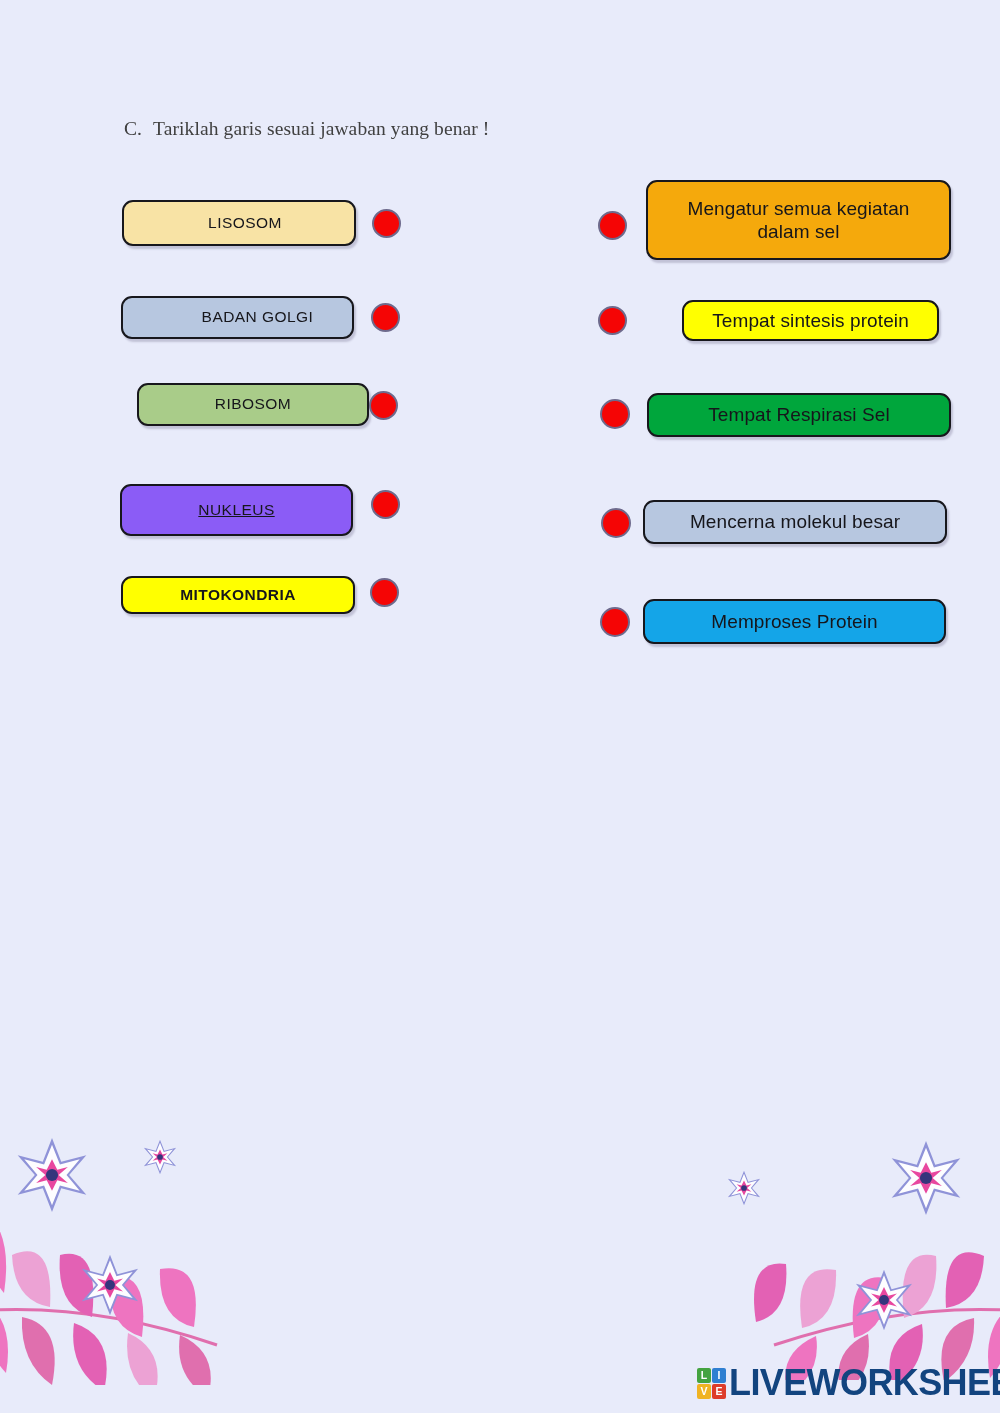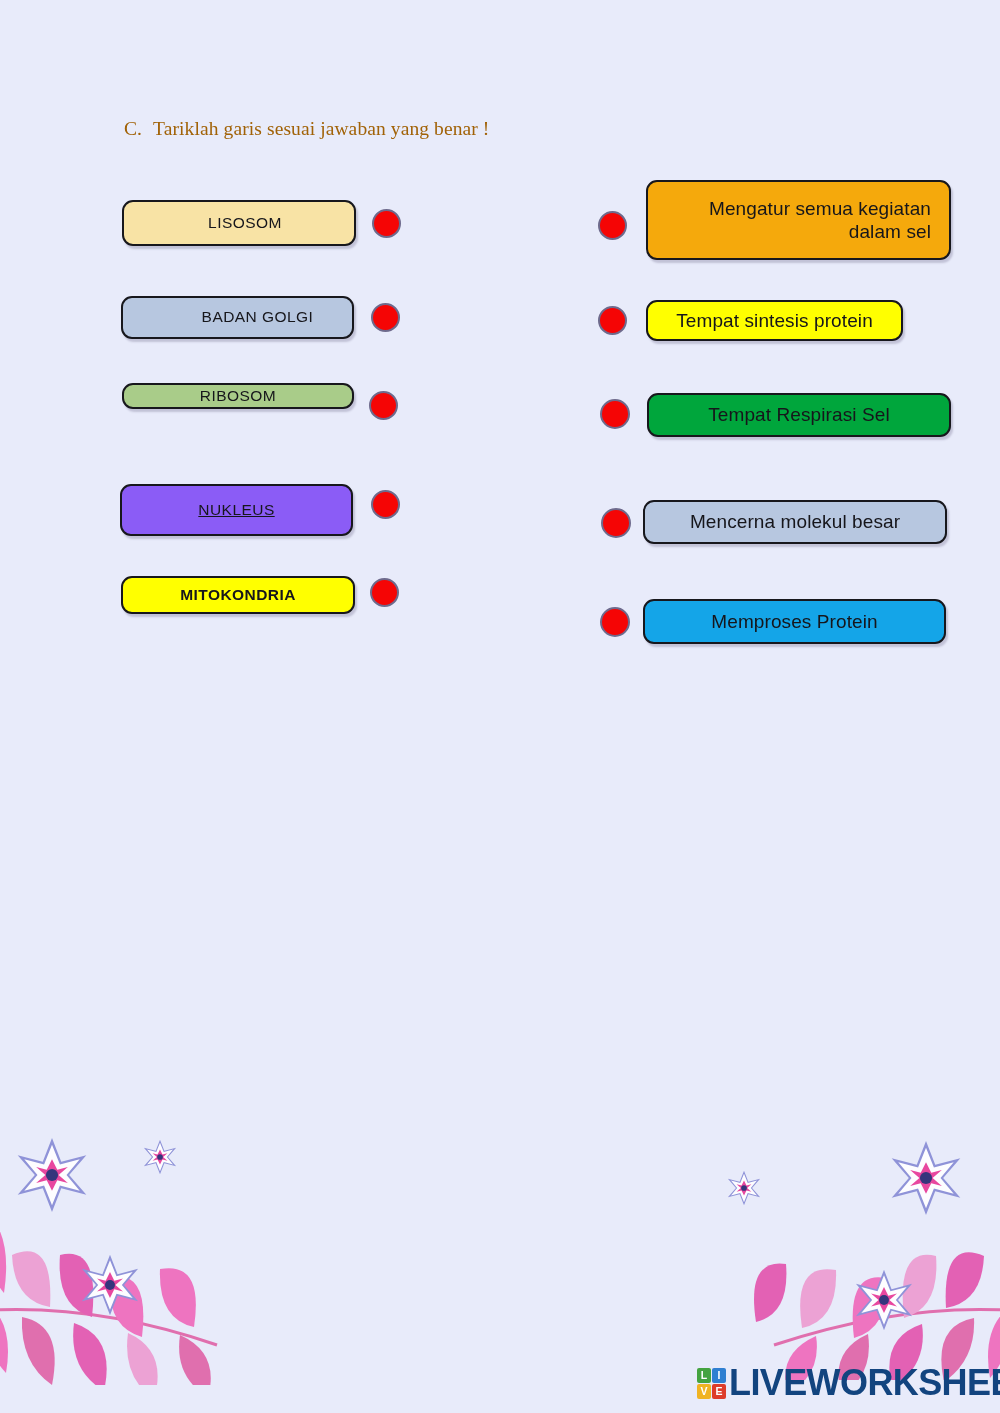--- a/index.html
+++ b/index.html
@@ -16,21 +16,21 @@
     overflow: hidden;
   }
 
   
   #worksheet-heading {
     position: absolute;
     left: 124px;
     top: 118px;
     font-family: "Liberation Serif", serif;
     font-size: 19.5px;
-    color: #a16207;
+    color: #404040;
     letter-spacing: .1px;
     white-space: nowrap;
   }
   #worksheet-heading .hd-letter { margin-right: 11px; }
 
   
   .match-box {
     position: absolute;
     display: flex;
     align-items: center;
@@ -119,46 +119,46 @@
   <div class="match-box left-box" style="left: 122px; top: 200px; width: 234px; height: 46px; background: rgb(248, 227, 165); padding-left: 12px;">
     <span>LISOSOM</span>
   </div>
   <div class="dot" style="left: 372px; top: 209px; width: 29px; height: 29px; background: rgb(245, 5, 5);"></div>
 
   <div class="match-box left-box" style="left: 121px; top: 296px; width: 233px; height: 43px; background: rgb(183, 199, 224); padding-left: 40px;">
     <span>BADAN GOLGI</span>
   </div>
   <div class="dot" style="left: 371px; top: 303px; width: 29px; height: 29px; background: rgb(245, 5, 5);"></div>
 
-  <div class="match-box left-box" style="left: 122px; top: 383px; width: 232px; height: 26px; background: rgb(169, 204, 137);">
+  <div class="match-box left-box" style="left: 137px; top: 383px; width: 232px; height: 43px; background: rgb(169, 204, 137);">
     <span>RIBOSOM</span>
   </div>
   <div class="dot" style="left: 369px; top: 391px; width: 29px; height: 29px; background: rgb(245, 5, 5);"></div>
 
   <div class="match-box left-box" style="left: 120px; top: 484px; width: 233px; height: 52px; background: #8b5cf6; text-decoration: underline;">
     <span>NUKLEUS</span>
   </div>
   <div class="dot" style="left: 371px; top: 490px; width: 29px; height: 29px; background: rgb(245, 5, 5);"></div>
 
   <div class="match-box left-box" style="left: 121px; top: 576px; width: 234px; height: 38px; background: rgb(255, 255, 0); font-weight: bold;">
     <span>MITOKONDRIA</span>
   </div>
   <div class="dot" style="left: 370px; top: 578px; width: 29px; height: 29px; background: rgb(245, 5, 5);"></div>
 
 </div>
 
 <div>
 
   <div class="dot" style="left: 598px; top: 211px; width: 29px; height: 29px; background: rgb(245, 5, 5);"></div>
-  <div class="match-box right-box" style="left: 646px; top: 180px; width: 305px; height: 80px; padding: 0px 18px; background: rgb(245, 169, 12); text-align: right;">
+  <div class="match-box right-box" style="left: 646px; top: 180px; width: 305px; height: 80px; padding: 0px 18px; background: rgb(245, 169, 12);">
     <span>Mengatur semua kegiatan dalam sel</span>
   </div>
 
   <div class="dot" style="left: 598px; top: 306px; width: 29px; height: 29px; background: rgb(245, 5, 5);"></div>
-  <div class="match-box right-box" style="left: 646px; top: 300px; width: 257px; height: 41px; padding: 0px 14px; background: rgb(255, 255, 0);">
+  <div class="match-box right-box" style="left: 682px; top: 300px; width: 257px; height: 41px; padding: 0px 14px; background: rgb(255, 255, 0);">
     <span>Tempat sintesis protein</span>
   </div>
 
   <div class="dot" style="left: 600px; top: 399px; width: 30px; height: 30px; background: rgb(245, 5, 5);"></div>
   <div class="match-box right-box" style="left: 647px; top: 393px; width: 304px; height: 44px; padding: 0px 28px; background: rgb(0, 166, 60);">
     <span>Tempat Respirasi Sel</span>
   </div>
 
   <div class="dot" style="left: 601px; top: 508px; width: 30px; height: 30px; background: rgb(245, 5, 5);"></div>
   <div class="match-box right-box" style="left: 643px; top: 500px; width: 304px; height: 44px; padding: 0px 14px; background: rgb(183, 199, 224);">

